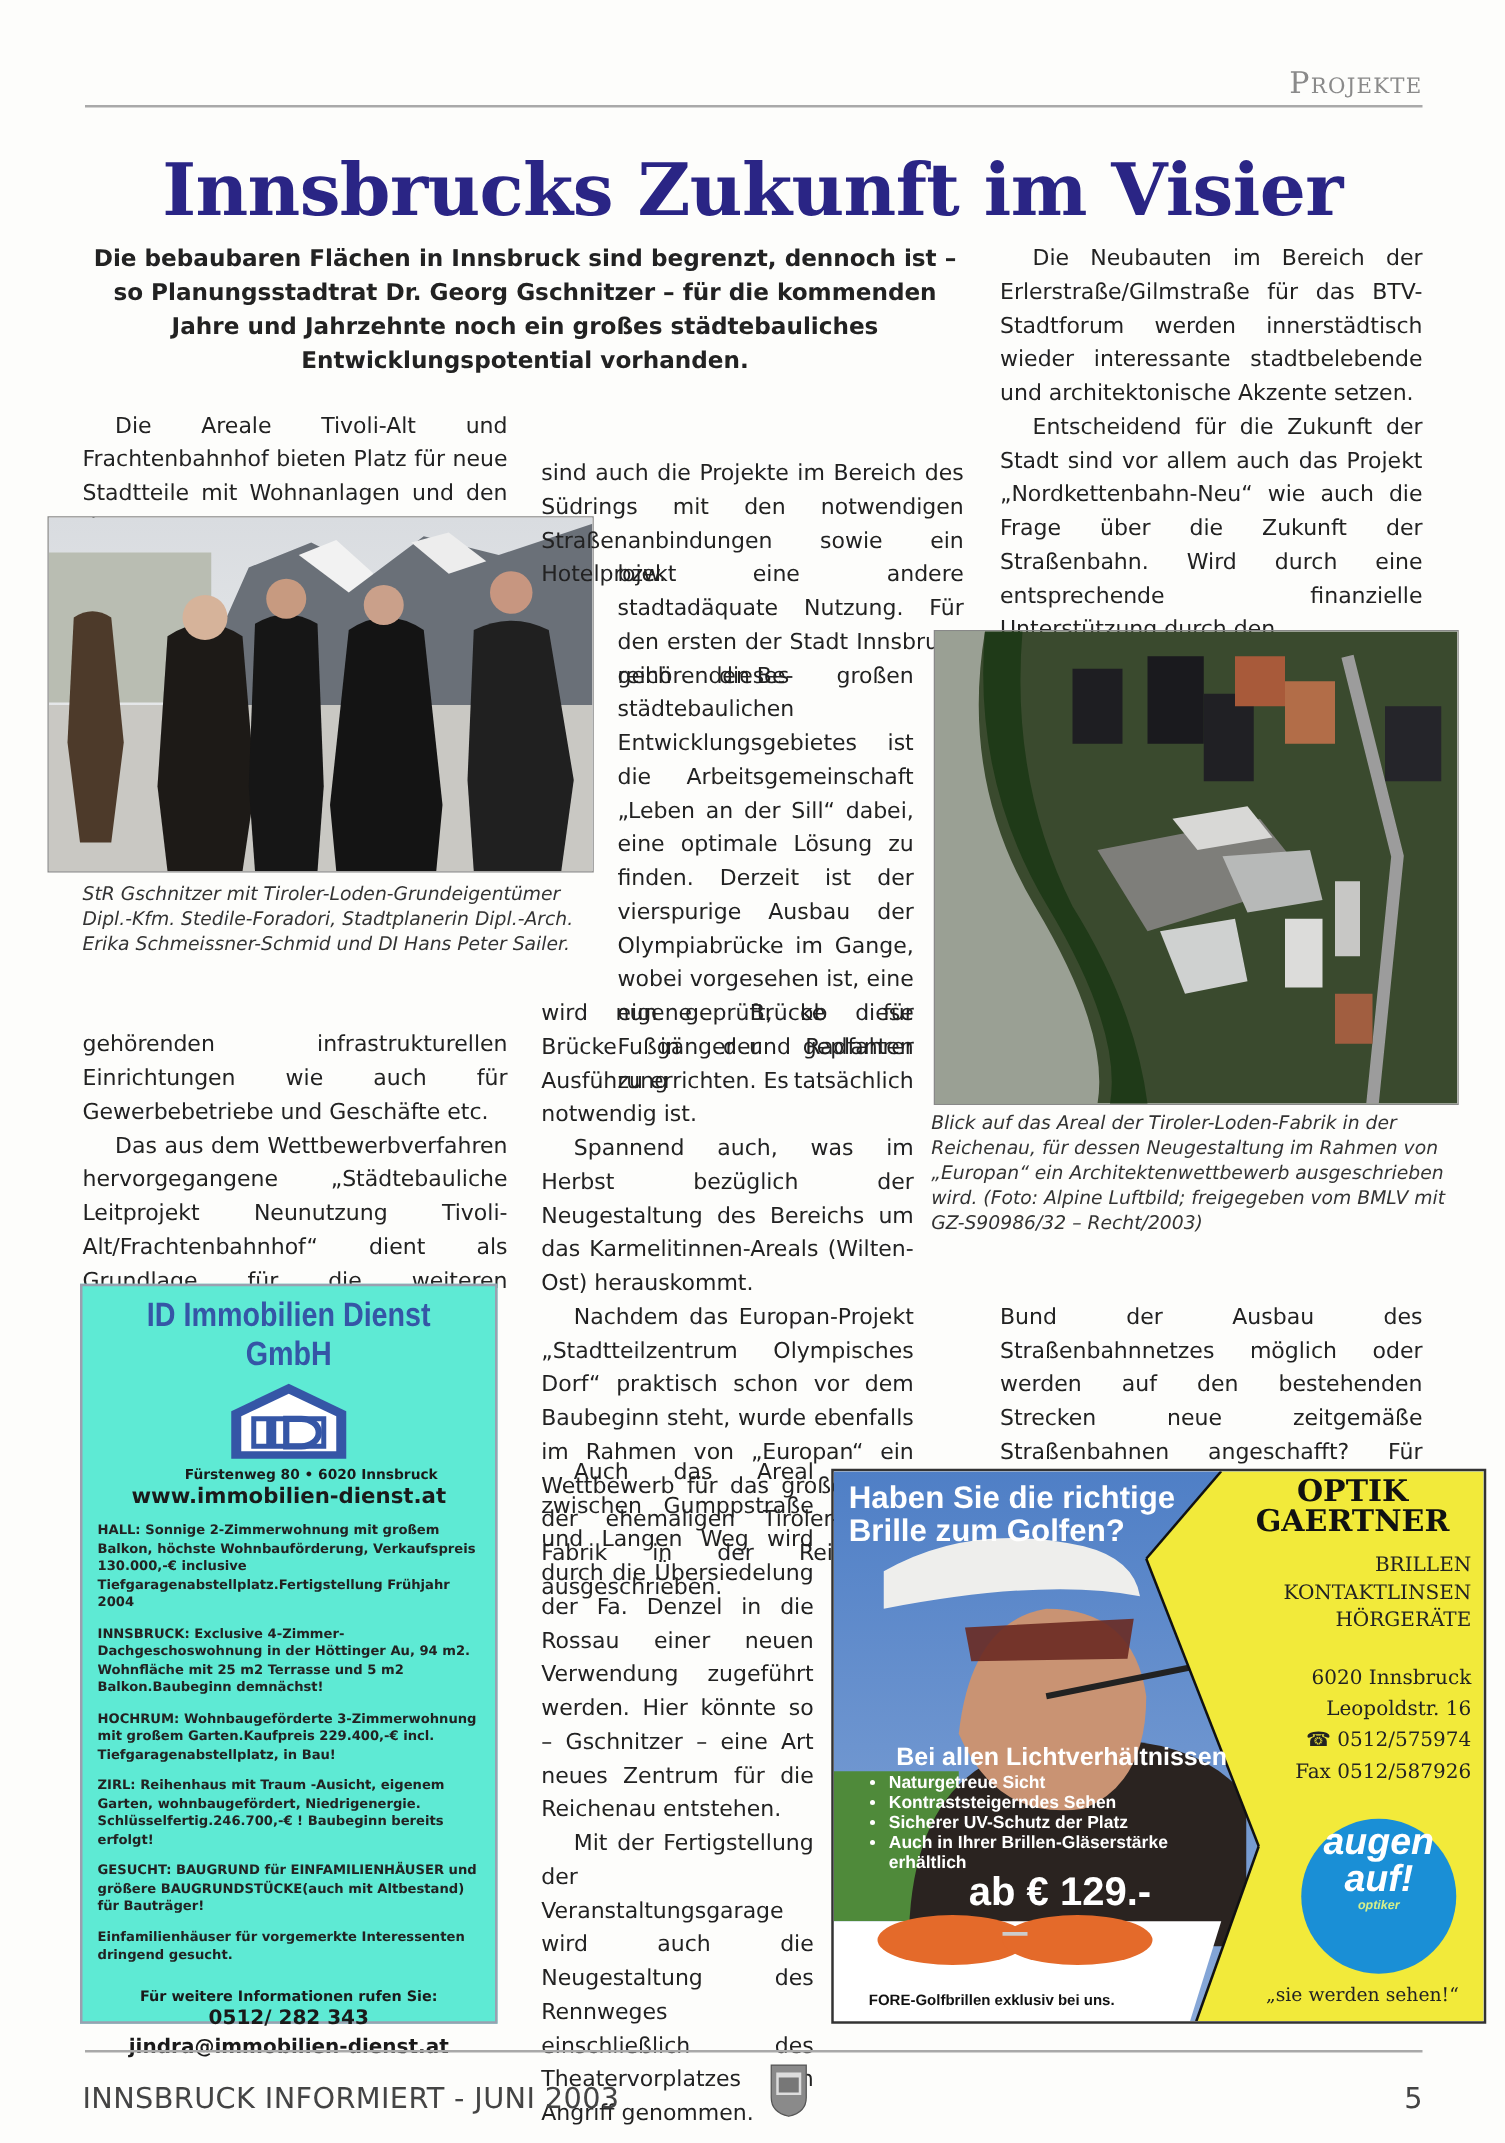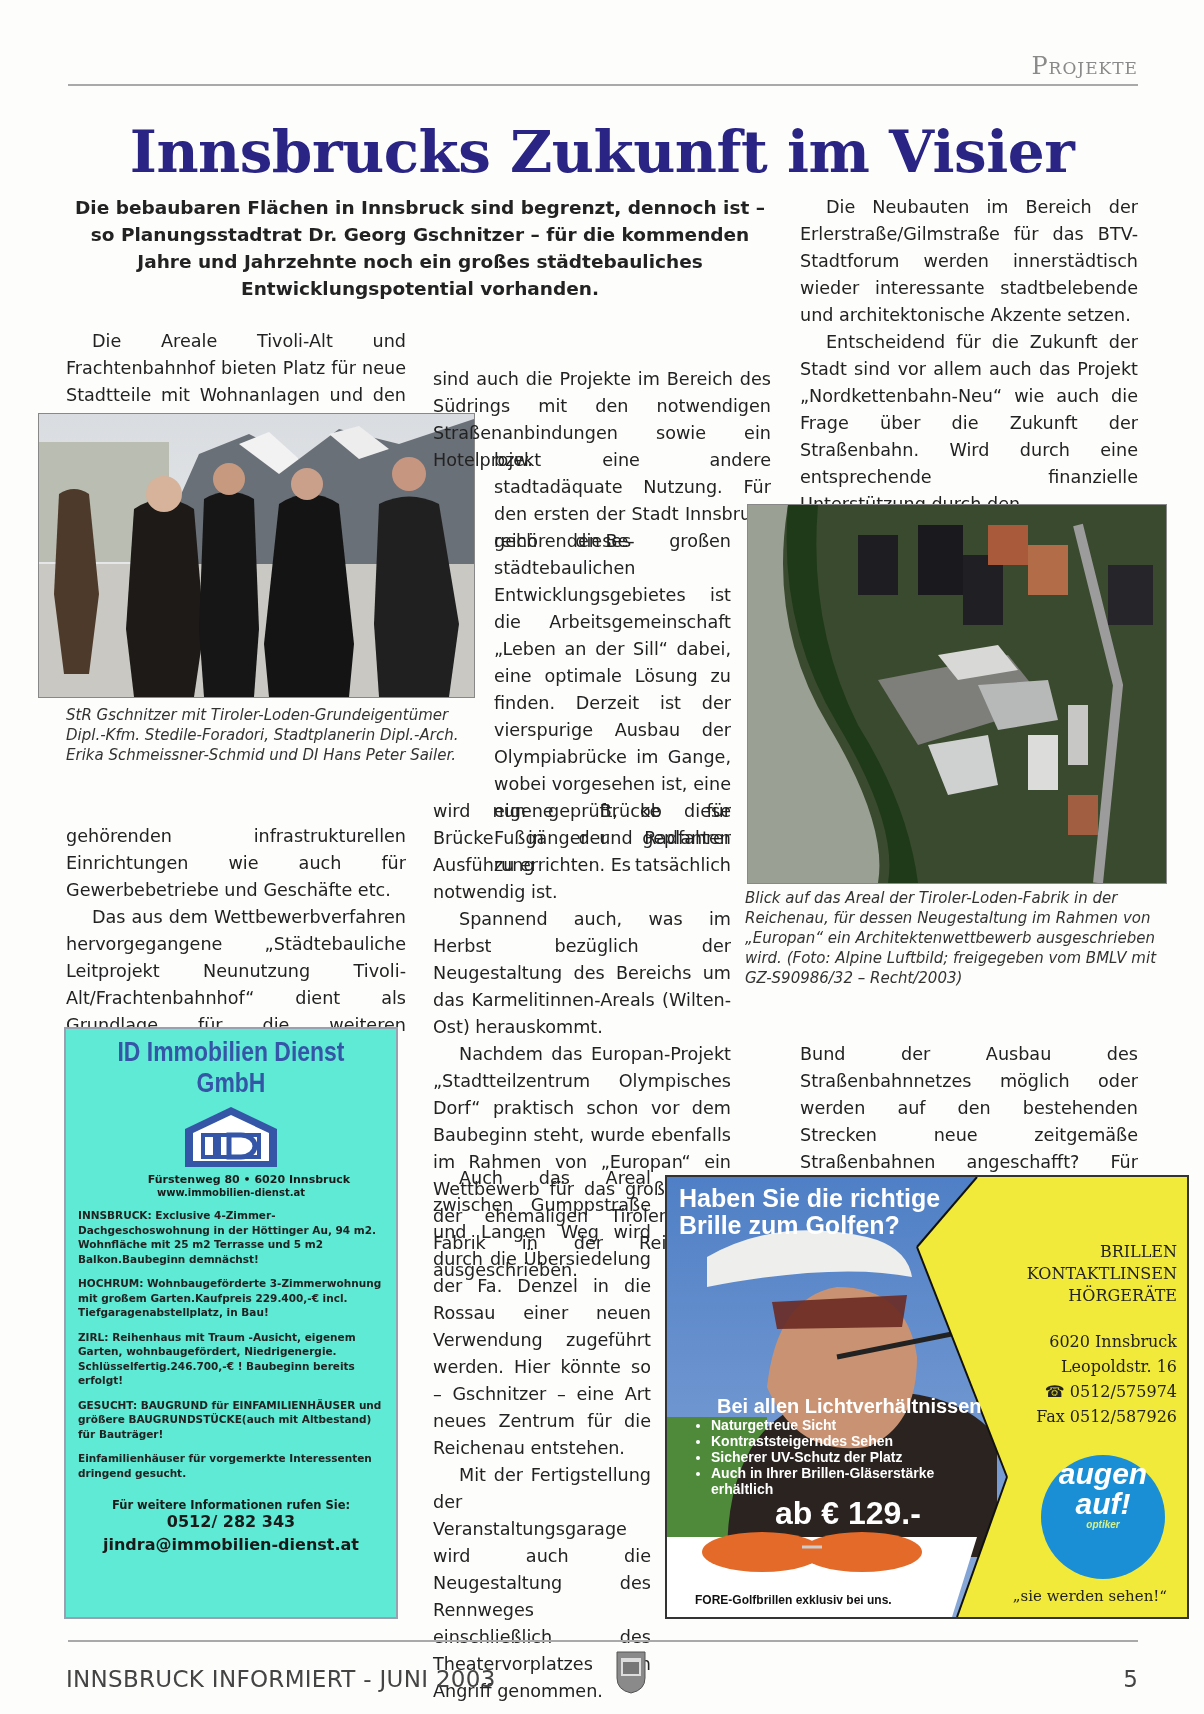--- a/index.html
+++ b/index.html
@@ -10,21 +10,21 @@
   .title{left:0;width:1204px;top:118px;text-align:center;font-family:"DejaVu Serif",serif;font-weight:bold;font-size:58px;color:#2a2585;letter-spacing:-0.5px;}
   .lead{left:70px;width:700px;top:194px;text-align:center;font-weight:bold;font-size:18.5px;line-height:27px;color:#222;}
   .col{font-size:17.6px;line-height:27px;color:#222;text-align:justify;}
   .col p{margin:0;text-indent:26px;}
   .col p.noind{text-indent:0;margin-top:38px;}
   .caption{font-style:italic;font-size:15px;line-height:20px;color:#333;}
   .photo{border:1px solid #888;overflow:hidden;}
   .ad-id{left:64px;top:1027px;width:330px;height:588px;border:2px solid #9aa0b0;background:#5eead4;text-align:center;}
   .ad-id .name{font-family:"Liberation Sans",sans-serif;font-weight:bold;color:#3556a6;font-size:27px;margin-top:8px;transform:scaleX(0.85);}
   .ad-id .addr{font-size:11px;font-weight:bold;margin-top:4px;padding-left:36px;}
-  .ad-id .web{font-size:10px;font-weight:bold;margin-top:1px;}
+  .ad-id .web{font-size:17px;font-weight:bold;margin-top:1px;}
   .ad-id .listing{text-align:left;font-size:10.5px;font-weight:bold;line-height:14.5px;padding:0 12px;margin-top:10px;color:#222;}
   .ad-id .cta{font-size:11.5px;font-weight:bold;margin-top:18px;}
   .ad-id .phone{font-size:16px;font-weight:bold;}
   .ad-id .mail{font-size:16px;font-weight:bold;margin-top:4px;}
   .ad-optik{left:665px;top:1175px;width:520px;height:440px;border:2px solid #333;overflow:hidden;}
   .footer-text{left:66px;top:1666px;font-size:23px;color:#444;letter-spacing:0.3px;}
   .page-num{right:66px;top:1666px;font-size:23px;color:#444;}
 </style>
 </head>
 <body>
@@ -128,20 +128,21 @@
     <svg width="96" height="64" viewBox="0 0 96 64">
       <polygon points="48,2 94,24 94,62 2,62 2,24" fill="#3556a6"></polygon>
       <polygon points="48,10 86,28 86,56 10,56 10,28" fill="#fff"></polygon>
       <rect x="20" y="30" width="56" height="22" fill="#fff" stroke="#3556a6" stroke-width="4"></rect>
       <rect x="30" y="30" width="8" height="22" fill="#3556a6"></rect>
       <path d="M46,30 h12 a14,11 0 0 1 0,22 h-12 z" fill="none" stroke="#3556a6" stroke-width="5"></path>
     </svg>
   </div>
   <div class="addr">Fürstenweg 80  • 6020 Innsbruck</div>
   <div class="web">www.immobilien-dienst.at</div>
+  <div class="listing">HALL: Sonnige 2-Zimmerwohnung mit großem Balkon, höchste Wohnbauförderung, Verkaufspreis 130.000,-€ inclusive Tiefgaragenabstellplatz.Fertigstellung Frühjahr 2004</div>
   <div class="listing">INNSBRUCK: Exclusive 4-Zimmer-Dachgeschoswohnung in der Höttinger Au, 94 m2. Wohnfläche mit 25 m2 Terrasse und 5 m2 Balkon.Baubeginn demnächst!</div>
   <div class="listing">HOCHRUM: Wohnbaugeförderte 3-Zimmerwohnung mit großem Garten.Kaufpreis 229.400,-€ incl. Tiefgaragenabstellplatz, in Bau!</div>
   <div class="listing">ZIRL: Reihenhaus mit Traum -Ausicht, eigenem Garten, wohnbaugefördert, Niedrigenergie. Schlüsselfertig.246.700,-€ ! Baubeginn bereits erfolgt!</div>
   <div class="listing">GESUCHT: BAUGRUND für EINFAMILIENHÄUSER und größere BAUGRUNDSTÜCKE(auch mit Altbestand) für Bauträger!</div>
   <div class="listing">Einfamilienhäuser für vorgemerkte Interessenten dringend gesucht.</div>
   <div class="cta">Für weitere Informationen rufen Sie:</div>
   <div class="phone">0512/ 282 343</div>
   <div class="mail">jindra@immobilien-dienst.at</div>
 </div>
 
@@ -174,20 +175,24 @@
   <div class="abs" style="left:50px;top:218px;color:#fff;font-family:'Liberation Sans',sans-serif;font-weight:bold;font-size:20px;">Bei allen Lichtverhältnissen</div>
   <ul class="abs" style="left:28px;top:240px;margin:0;padding-left:16px;color:#fff;font-family:'Liberation Sans',sans-serif;font-weight:bold;font-size:14px;line-height:16px;width:280px;">
     <li>Naturgetreue Sicht</li>
     <li>Kontraststeigerndes Sehen</li>
     <li>Sicherer UV-Schutz der Platz</li>
     <li>Auch in Ihrer Brillen-Gläserstärke erhältlich</li>
   </ul>
   <div class="abs" style="left:108px;top:318px;color:#fff;font-family:'Liberation Sans',sans-serif;font-weight:bold;font-size:32px;">ab € 129.-</div>
   <div class="abs" style="left:28px;top:416px;color:#111;font-family:'Liberation Sans',sans-serif;font-weight:bold;font-size:12px;">FORE-Golfbrillen exklusiv bei uns.</div>
 
+  <div class="abs" style="right:10px;top:4px;text-align:center;width:190px;font-family:'DejaVu Serif',serif;font-weight:bold;color:#111;font-size:24px;line-height:24px;">
+    <div>OPTIK</div>
+    <div>GAERTNER</div>
+  </div>
   <div class="abs" style="right:10px;top:64px;text-align:right;font-family:'DejaVu Serif',serif;color:#222;font-size:16px;line-height:22px;">
     <div>BRILLEN</div>
     <div>KONTAKTLINSEN</div>
     <div>HÖRGERÄTE</div>
   </div>
   <div class="abs" style="right:10px;top:152px;text-align:right;font-family:'DejaVu Serif',serif;color:#222;font-size:16px;line-height:25px;">
     <div>6020 Innsbruck</div>
     <div>Leopoldstr. 16</div>
     <div><span>☎ </span><span>0512/575974</span></div>
     <div>Fax 0512/587926</div>

